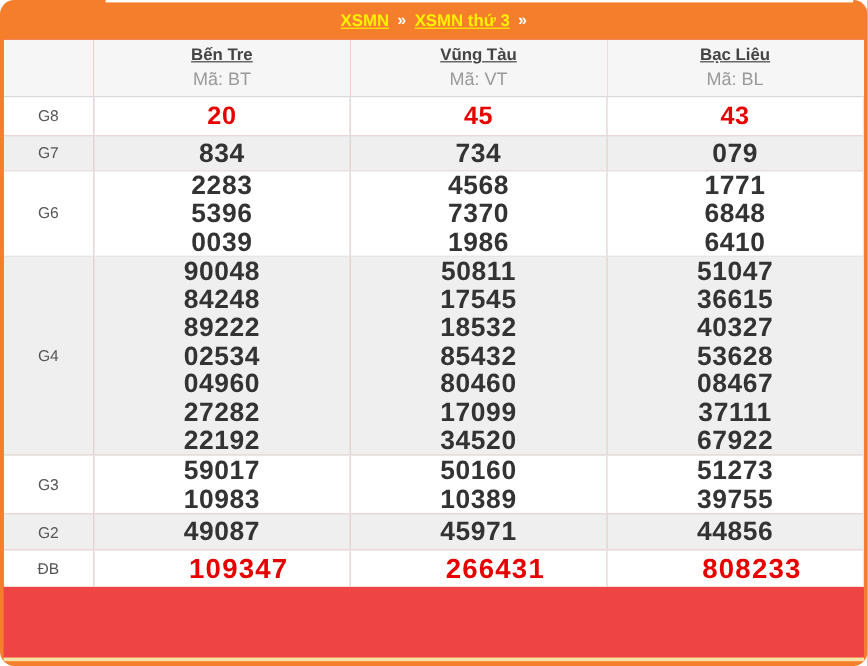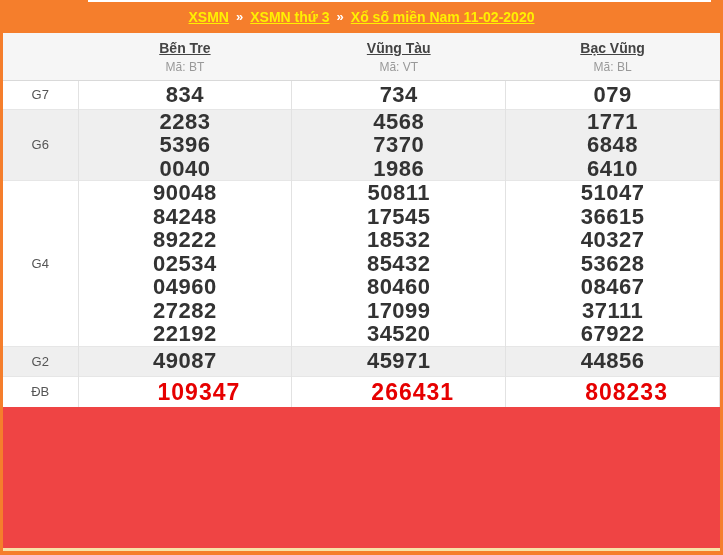--- a/index.html
+++ b/index.html
@@ -3,20 +3,21 @@
 <meta charset="utf-8">
 <style>
   * { margin:0; padding:0; box-sizing:border-box; }
   body { font-family:"Liberation Sans", sans-serif; background:#fff; }
 
   .frame {
     position:relative;
     width:723px; height:555px;
     background:#F57E2C;
     overflow:hidden;
+    border-radius:12px;
   }
   .top-artifact {
     position:absolute; top:0; left:88px; width:623px; height:2px;
     background:#ffffff;
   }
   .breadcrumb {
     height:33px;
     display:flex; align-items:center; justify-content:center;
     gap:7px;
     font-size:14px; font-weight:bold;
@@ -38,21 +39,21 @@
     table-layout:fixed;
   }
   table.results col.c-label { width:75px; }
 
   thead tr { height:47px; background:#F6F6F6; }
   thead th { border-bottom:1px solid #D9D9D9; vertical-align:middle; text-align:center; }
   .prov {
     font-size:14px; font-weight:bold; color:#444444;
     text-decoration:underline; cursor:pointer; display:inline-block;
   }
-  .code { font-size:12px; font-weight:normal; color:#999999; margin-top:3px; }
+  .code { font-size:15px; font-weight:normal; color:#999999; margin-top:3px; }
 
   tbody tr { background:#ffffff; }
   tbody tr:nth-child(even) { background:#EFEFEF; }
   tbody td { border-top:1px solid #E6E6E6; vertical-align:middle; text-align:center; }
   tbody td + td { border-left:1px solid #E2E2E2; }
   tbody td:last-child { border-right:1px solid #E5E5E5; }
 
   td.label-cell { font-size:13px; color:#555555; }
   td.cell { font-weight:bold; font-size:22px; color:#333333; letter-spacing:0.5px; }
   td.cell .val { line-height:23.5px; }
@@ -68,21 +69,20 @@
 <body>
 
 <div class="frame">
   <div class="top-artifact"></div>
 
   <div class="breadcrumb">
     <a>XSMN</a>
     <span class="sep">»</span>
     <a>XSMN thứ 3</a>
     <span class="sep">»</span>
-    <a>Xổ số miền Nam 11-02-2020</a>
   </div>
 
   <div class="content">
     <table class="results">
       <colgroup>
         <col class="c-label">
           <col>
           <col>
           <col>
       </colgroup>
@@ -91,44 +91,56 @@
           <th></th>
           <th>
             <a class="prov">Bến Tre</a>
             <div class="code">Mã: BT</div>
           </th>
           <th>
             <a class="prov">Vũng Tàu</a>
             <div class="code">Mã: VT</div>
           </th>
           <th>
-            <a class="prov">Bạc Vũng</a>
+            <a class="prov">Bạc Liêu</a>
             <div class="code">Mã: BL</div>
           </th>
         </tr>
       </thead>
       <tbody id="prize-body">
+          <tr class="row-0" style="height: 33px;">
+            <td class="label-cell">G8</td>
+            <td class="cell hl">
+              <div class="val">20</div>
+            </td>
+            <td class="cell hl">
+              <div class="val">45</div>
+            </td>
+            <td class="cell hl">
+              <div class="val">43</div>
+            </td>
+          </tr>
           <tr class="row-1" style="height: 29px; padding-left: 37px;">
             <td class="label-cell">G7</td>
             <td class="cell">
               <div class="val">834</div>
             </td>
             <td class="cell">
               <div class="val">734</div>
             </td>
             <td class="cell">
               <div class="val">079</div>
             </td>
           </tr>
           <tr class="row-2" style="height: 71px;">
             <td class="label-cell">G6</td>
             <td class="cell">
               <div class="val">2283</div>
               <div class="val">5396</div>
-              <div class="val">0040</div>
+              <div class="val">0039</div>
             </td>
             <td class="cell">
               <div class="val">4568</div>
               <div class="val">7370</div>
               <div class="val">1986</div>
             </td>
             <td class="cell">
               <div class="val">1771</div>
               <div class="val">6848</div>
               <div class="val">6410</div>
@@ -157,20 +169,35 @@
             <td class="cell">
               <div class="val">51047</div>
               <div class="val">36615</div>
               <div class="val">40327</div>
               <div class="val">53628</div>
               <div class="val">08467</div>
               <div class="val">37111</div>
               <div class="val">67922</div>
             </td>
           </tr>
+          <tr class="row-5" style="height: 49px;">
+            <td class="label-cell">G3</td>
+            <td class="cell">
+              <div class="val">59017</div>
+              <div class="val">10983</div>
+            </td>
+            <td class="cell">
+              <div class="val">50160</div>
+              <div class="val">10389</div>
+            </td>
+            <td class="cell">
+              <div class="val">51273</div>
+              <div class="val">39755</div>
+            </td>
+          </tr>
           <tr class="row-6" style="height: 30px;">
             <td class="label-cell">G2</td>
             <td class="cell">
               <div class="val">49087</div>
             </td>
             <td class="cell">
               <div class="val">45971</div>
             </td>
             <td class="cell">
               <div class="val">44856</div>

